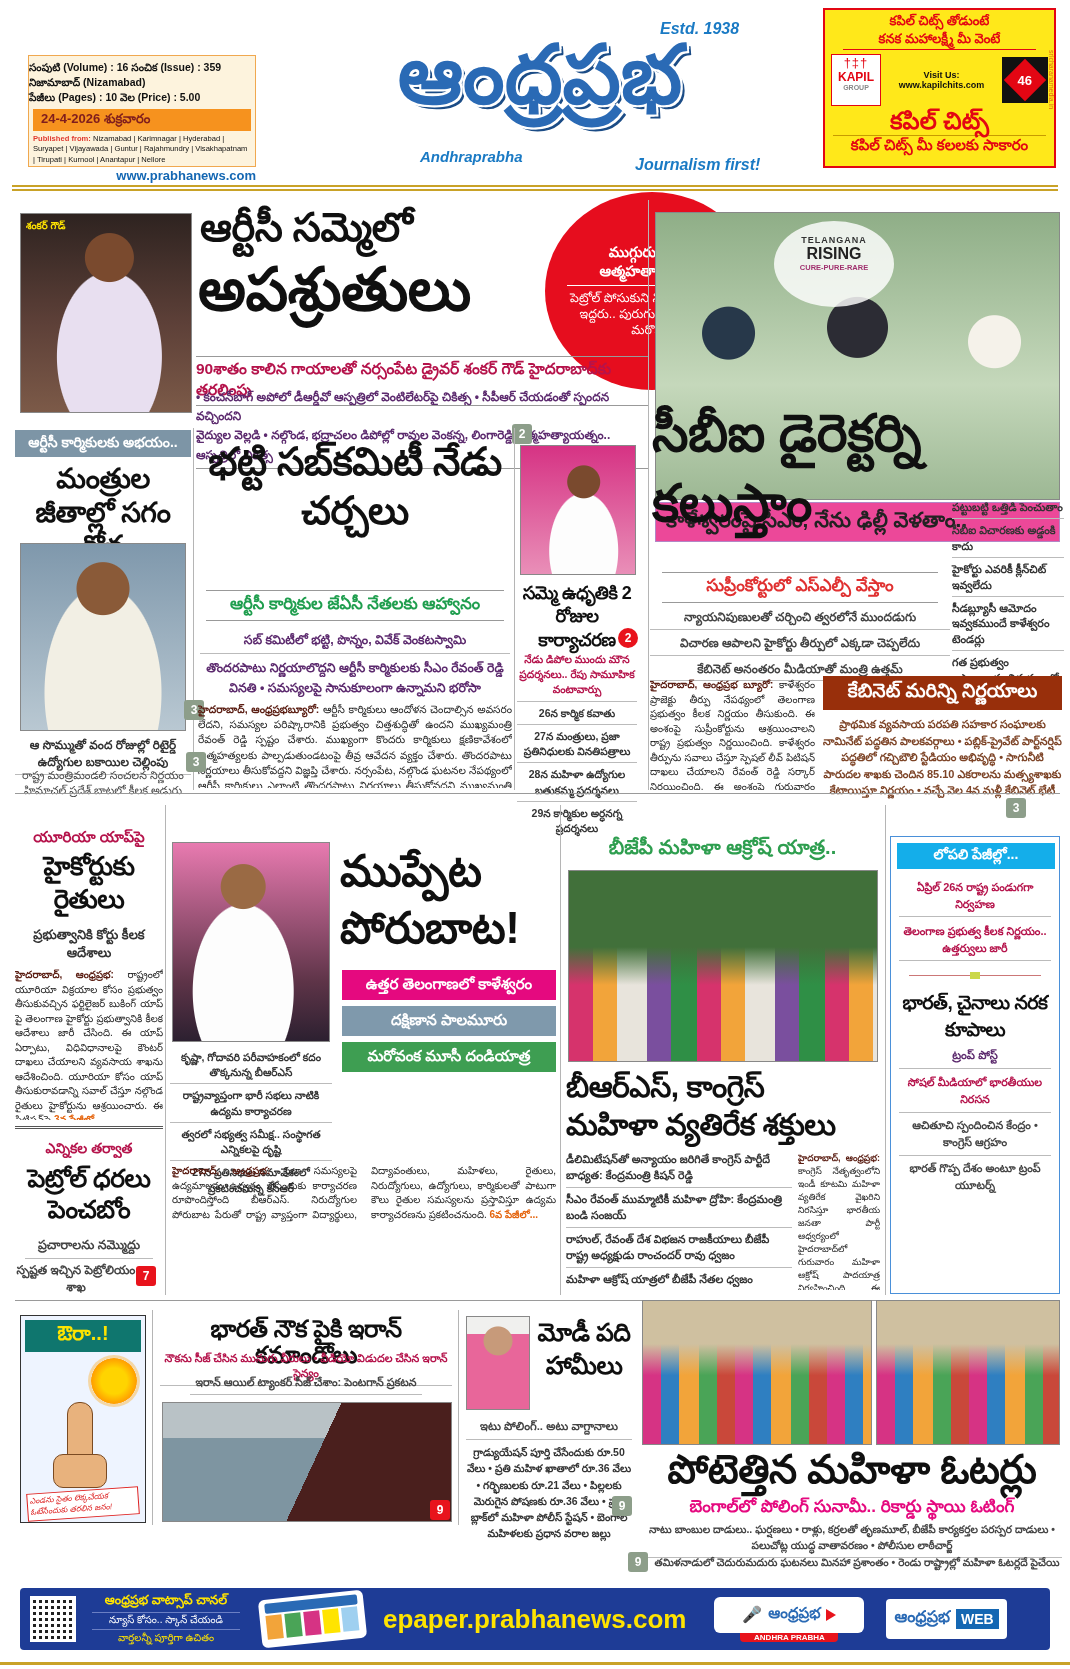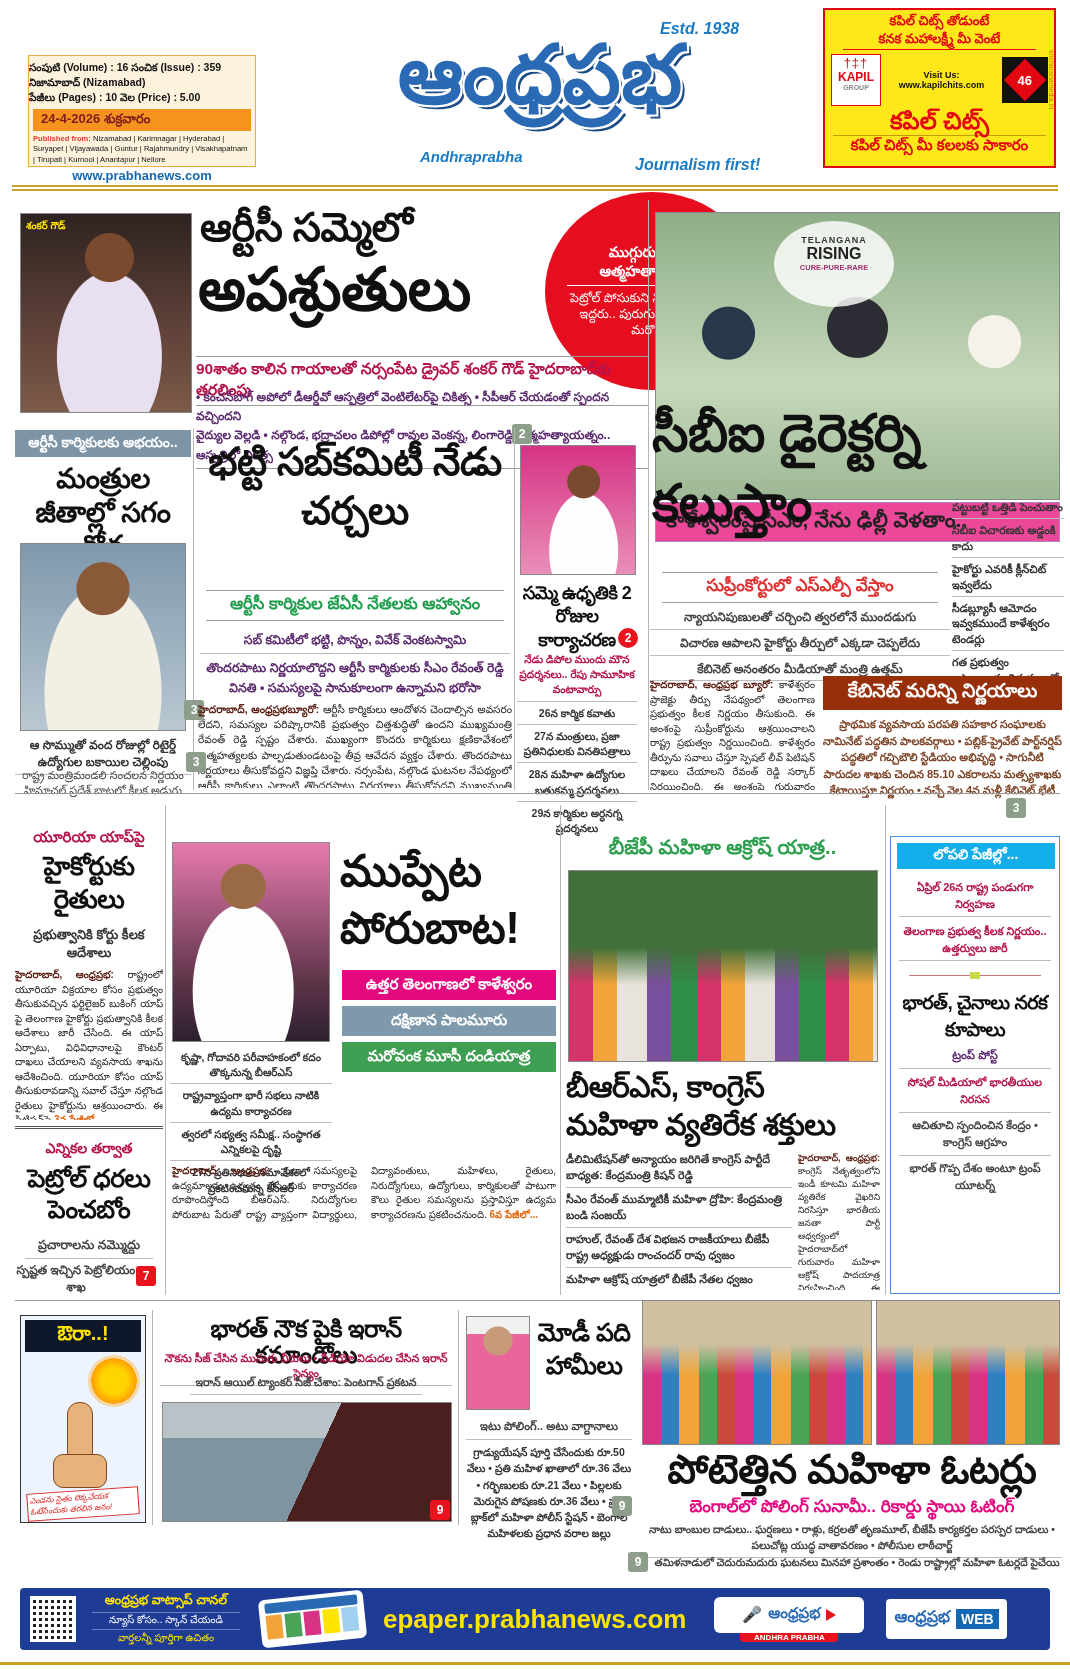--- a/index.html
+++ b/index.html
@@ -57,21 +57,21 @@
   <div class="abs" style="left:28px;top:55px;width:228px;height:112px;background:#fdf3dd;border:1px solid #f0a84f;font-size:10.5px;text-align:left">
     <div class="b" style="padding-top:5px">సంపుటి (Volume) : 16  సంచిక (Issue) : 359</div>
     <div class="b">నిజామాబాద్ (Nizamabad)</div>
     <div class="b">పేజీలు (Pages) : 10  వెల (Price) : 5.00</div>
     <div style="background:#f6921e;color:#7f1d1d;font-weight:bold;font-size:13px;margin:3px 4px;padding:2px 8px">24-4-2026 శుక్రవారం</div>
     <div style="font-size:7.6px;line-height:1.35;padding:0 4px">
       <span style="color:#e03c31;font-weight:bold">Published from:</span>
       <span>Nizamabad | Karimnagar | Hyderabad | Suryapet | Vijayawada | Guntur | Rajahmundry | Visakhapatnam | Tirupati | Kurnool | Anantapur | Nellore</span>
     </div>
   </div>
-  <div class="abs b" style="left:28px;top:168px;width:228px;text-align:center;color:#1467b3;font-size:13px;cursor:pointer">www.prabhanews.com</div>
+  <div class="abs b" style="left:28px;top:168px;width:228px;text-align:right;color:#1467b3;font-size:13px;cursor:pointer">www.prabhanews.com</div>
   <div class="abs" style="left:660px;top:20px;color:#1a7ac4;font-style:italic;font-weight:bold;font-size:16px">Estd. 1938</div>
   <div class="abs" style="left:255px;top:26px;width:570px;text-align:center;font-size:82px;font-weight:900;color:#2a6ab5;line-height:1.2;text-shadow:2px 2px 0 #fff,-2px -2px 0 #fff,2px -2px 0 #fff,-2px 2px 0 #fff,4px 4px 0 #1b4c86">ఆంధ్రప్రభ</div>
   <div class="abs" style="left:420px;top:148px;color:#1a7ac4;font-style:italic;font-size:15px;font-weight:bold">Andhraprabha</div>
   <div class="abs" style="left:635px;top:156px;color:#1a7ac4;font-style:italic;font-weight:bold;font-size:16px">Journalism first!</div>
 
   <div class="kapil" style="left:823px;top:8px;width:233px;height:160px;cursor:pointer">
     <div class="tc b" style="color:#e30613;font-size:13px;margin-top:3px">కపిల్ చిట్స్ తోడుంటే</div>
     <div class="tc b" style="color:#e30613;font-size:13px;border-bottom:1px solid #e30613;margin:0 18px 2px">కనక మహాలక్ష్మీ మీ వెంటే</div>
     <div style="display:flex;align-items:center;justify-content:space-between;padding:2px 6px">
       <div style="width:50px;height:52px;background:#fff;border:1px solid #e30613;text-align:center">
@@ -252,21 +252,21 @@
     <div class="b" style="font-size:11.5px;color:#5c2a6e;margin-top:6px;border-bottom:1px solid #bbb;padding-bottom:3px">ట్రంప్ పోస్ట్</div>
     <div class="b maroon" style="font-size:11px;margin-top:5px;line-height:1.5">సోషల్ మీడియాలో భారతీయుల నిరసన</div>
     <div class="b" style="font-size:11px;color:#444;margin-top:5px;line-height:1.5;border-top:1px solid #bbb;padding-top:4px">ఆచితూచి స్పందించిన కేంద్రం • కాంగ్రెస్ ఆగ్రహం</div>
     <div class="b" style="font-size:11px;color:#444;margin-top:5px;line-height:1.5;border-top:1px solid #bbb;padding-top:4px">భారత్ గొప్ప దేశం అంటూ ట్రంప్ యూటర్న్</div>
   </div>
 </div>
 
 <div class="hline" style="left:15px;top:1300px;width:1045px"></div>
 
 <div class="abs" style="left:20px;top:1315px;width:126px;height:208px;border:1px solid #333;background:#eef4ff">
-  <div class="bar" style="position:absolute;left:4px;top:4px;width:116px;height:32px;background:#0f172a;color:#ffe400;font-size:20px">ఔరా..!</div>
+  <div class="bar" style="position:absolute;left:4px;top:4px;width:116px;height:32px;background:#0f766e;color:#ffe400;font-size:20px">ఔరా..!</div>
   <div class="sun" style="right:8px;top:42px"></div>
   <div class="finger" style="left:46px;top:86px"></div>
   <div class="fist" style="left:32px;top:138px"></div>
   <div style="position:absolute;left:6px;bottom:4px;width:112px;font-size:8px;color:#d22;font-style:italic;transform:rotate(-4deg);border:1px solid #d22;padding:2px;background:#fff">ఎండను సైతం లెక్కచేయక ఓటేసేందుకు తరలిన జనం!</div>
 </div>
 <div class="vline" style="left:152px;top:1310px;height:215px"></div>
 
 <div class="abs hl tc" style="left:158px;top:1316px;width:296px;font-size:24px">భారత్ నౌక పైకి ఇరాన్ కమాండోలు</div>
 <div class="abs tc b ul maroon" style="left:160px;top:1352px;width:292px;font-size:11px">నౌకను సీజ్ చేసిన ముసుగు వీరులు • వీడియో విడుదల చేసిన ఇరాన్ సైన్యం</div>
 <div class="abs tc b ul" style="left:190px;top:1376px;width:232px;font-size:11px;color:#444">ఇరాన్ ఆయిల్ ట్యాంకర్ సీజ్ చేశాం: పెంటగాన్ ప్రకటన</div>

